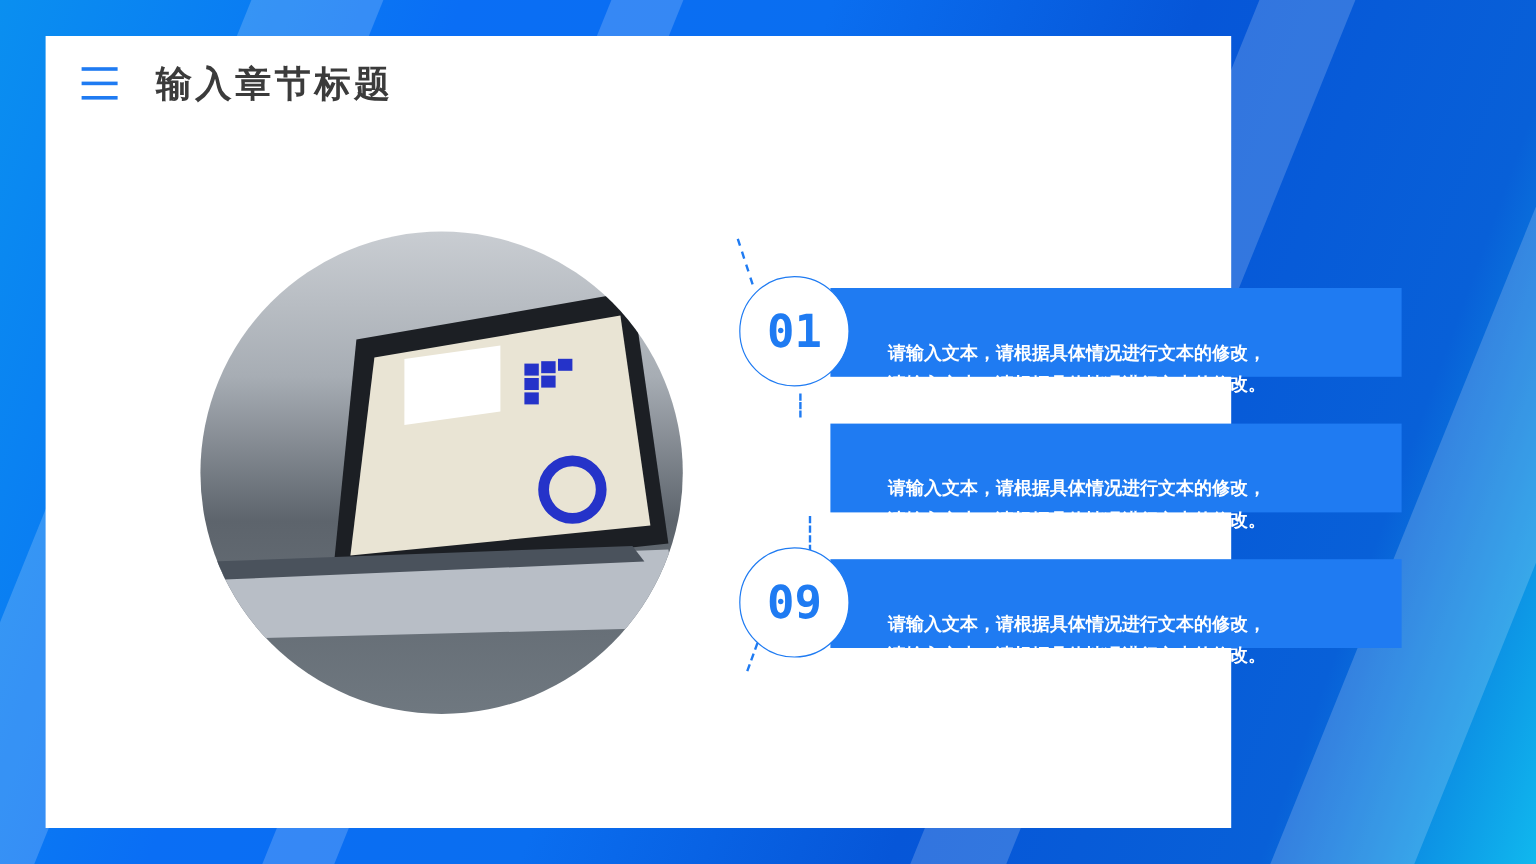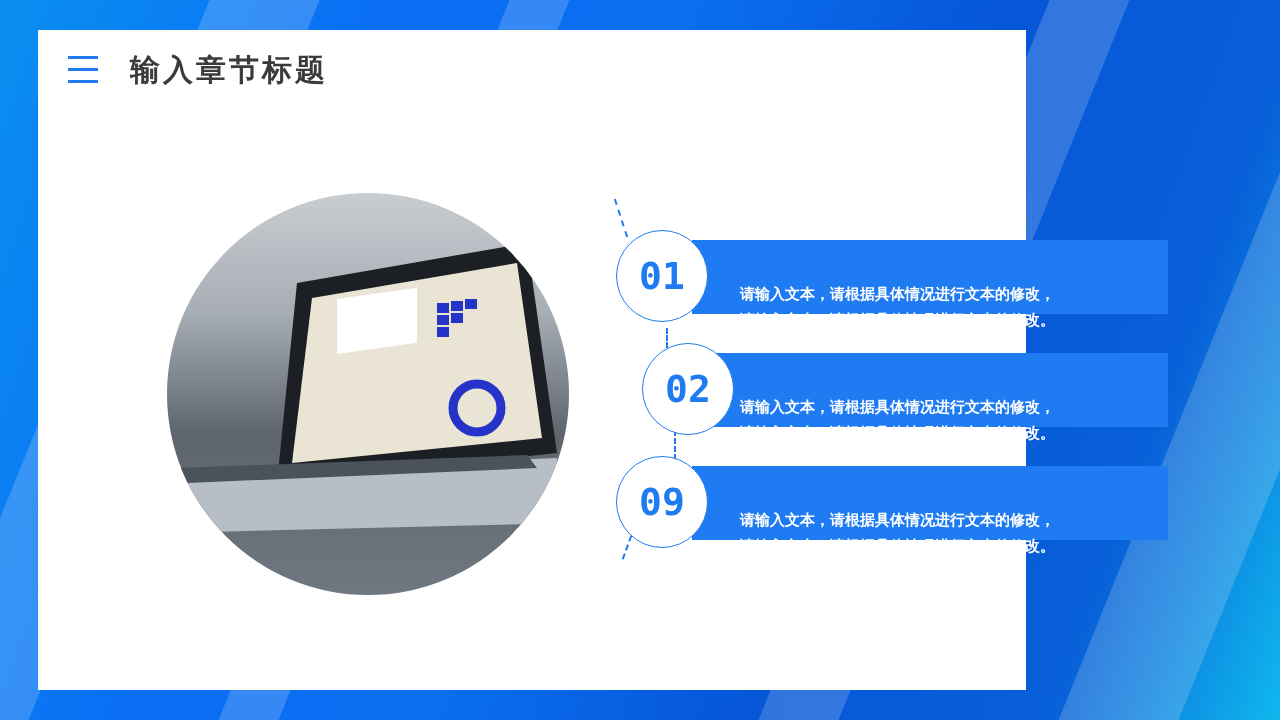--- a/index.html
+++ b/index.html
@@ -75,21 +75,20 @@
     <div class="bar"></div>
     <div class="circle">01</div>
     <div class="text">
       <div>请输入文本，请根据具体情况进行文本的修改，</div>
       <div>请输入文本，请根据具体情况进行文本的修改。</div>
     </div>
   </div>
 
   <div class="item" style="top:313px;">
     <div class="bar"></div>
-    <div class="circle" style="left:30px;">02</div>
     <div class="text">
       <div>请输入文本，请根据具体情况进行文本的修改，</div>
       <div>请输入文本，请根据具体情况进行文本的修改。</div>
     </div>
   </div>
 
   <div class="item" style="top:426px;">
     <div class="bar"></div>
     <div class="circle">09</div>
     <div class="text">

